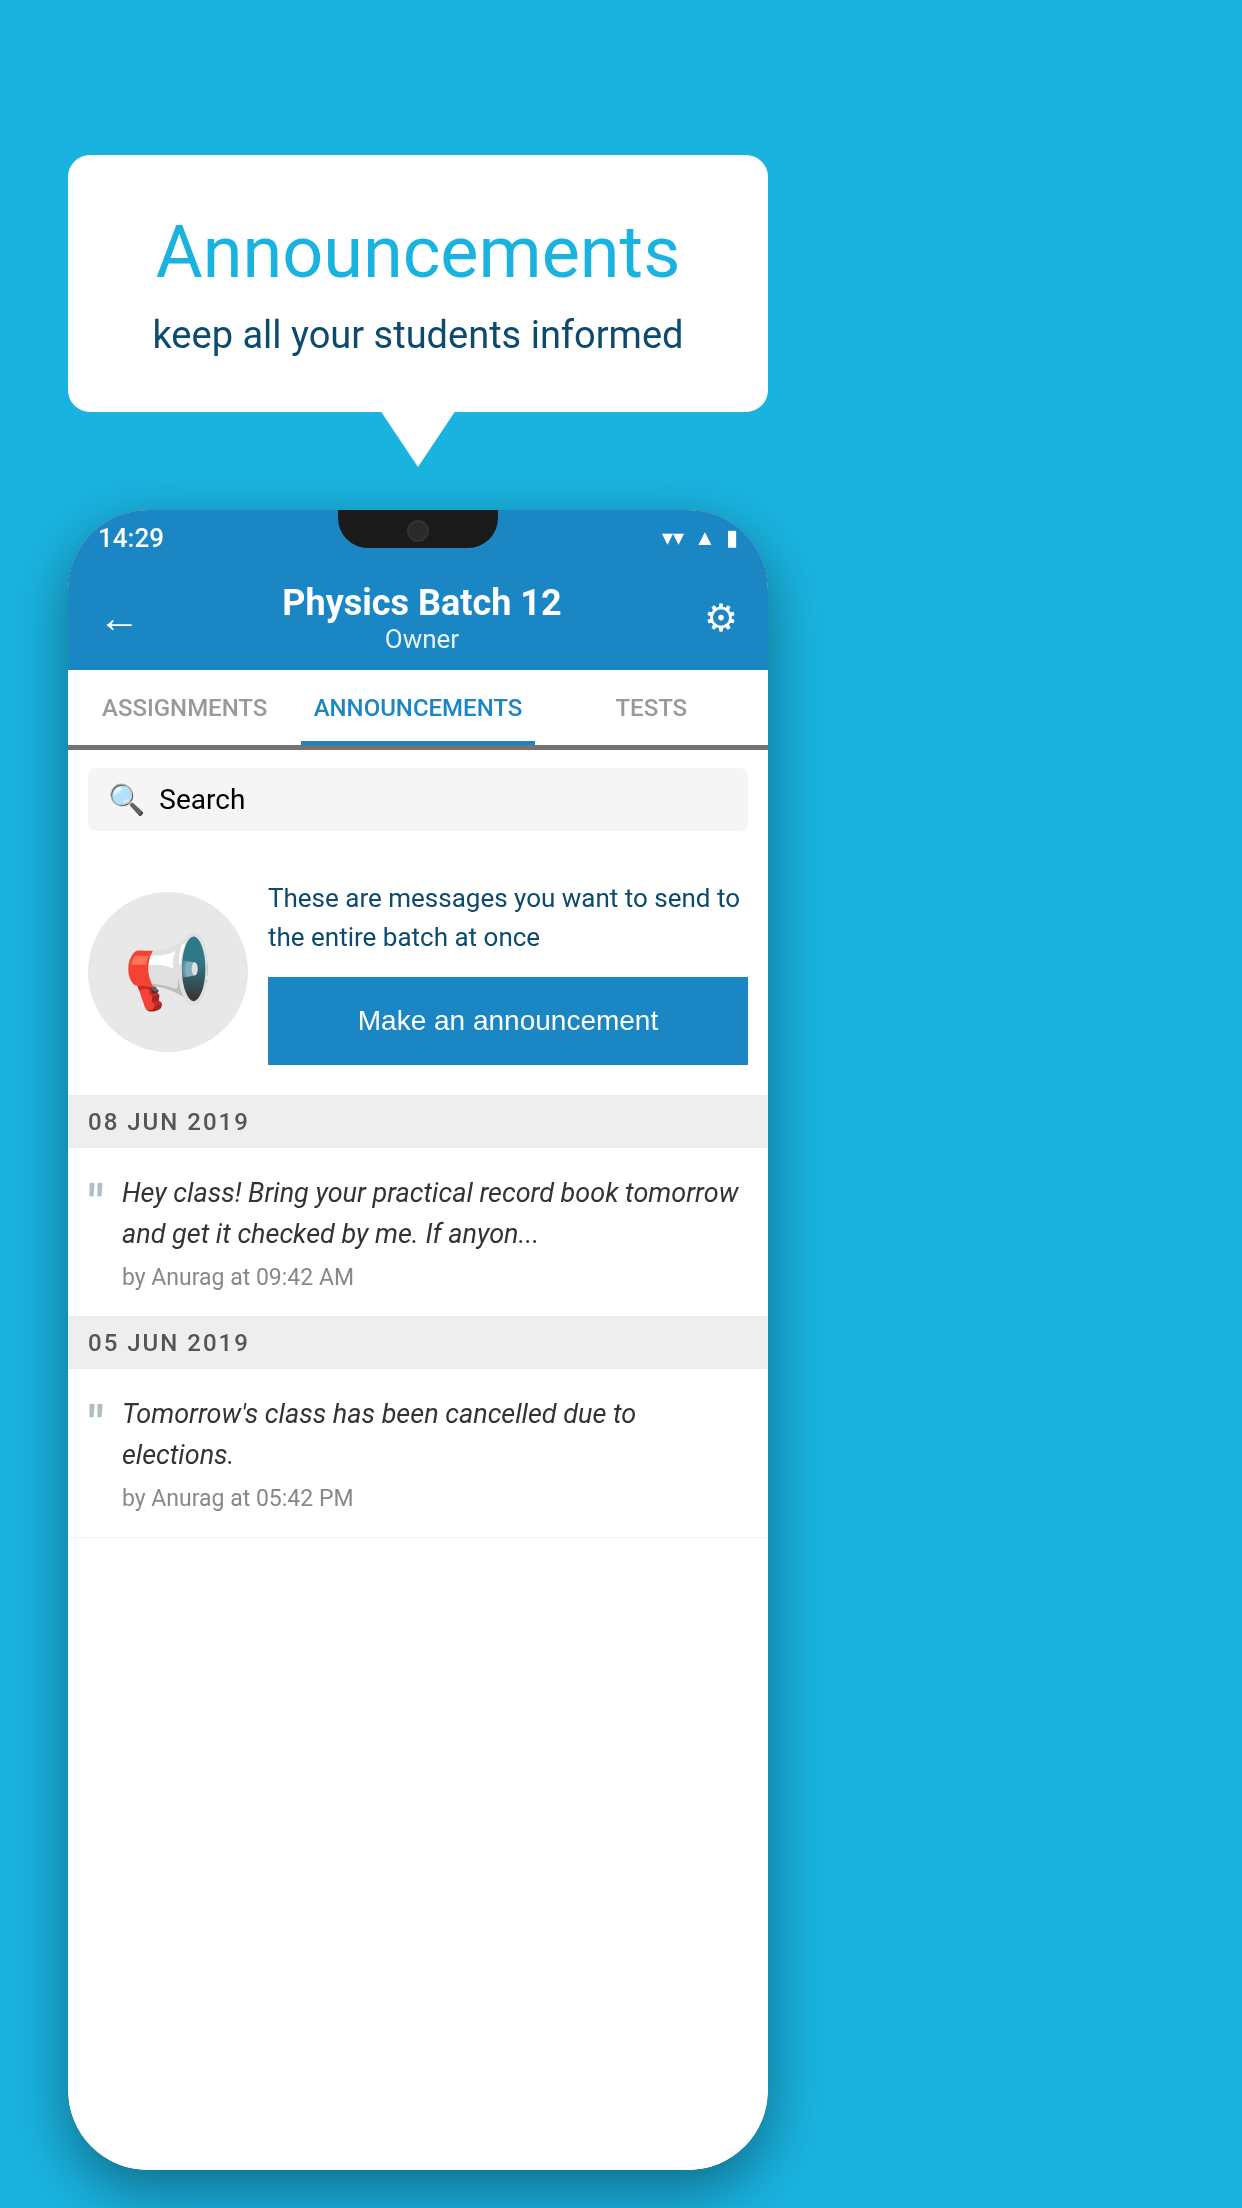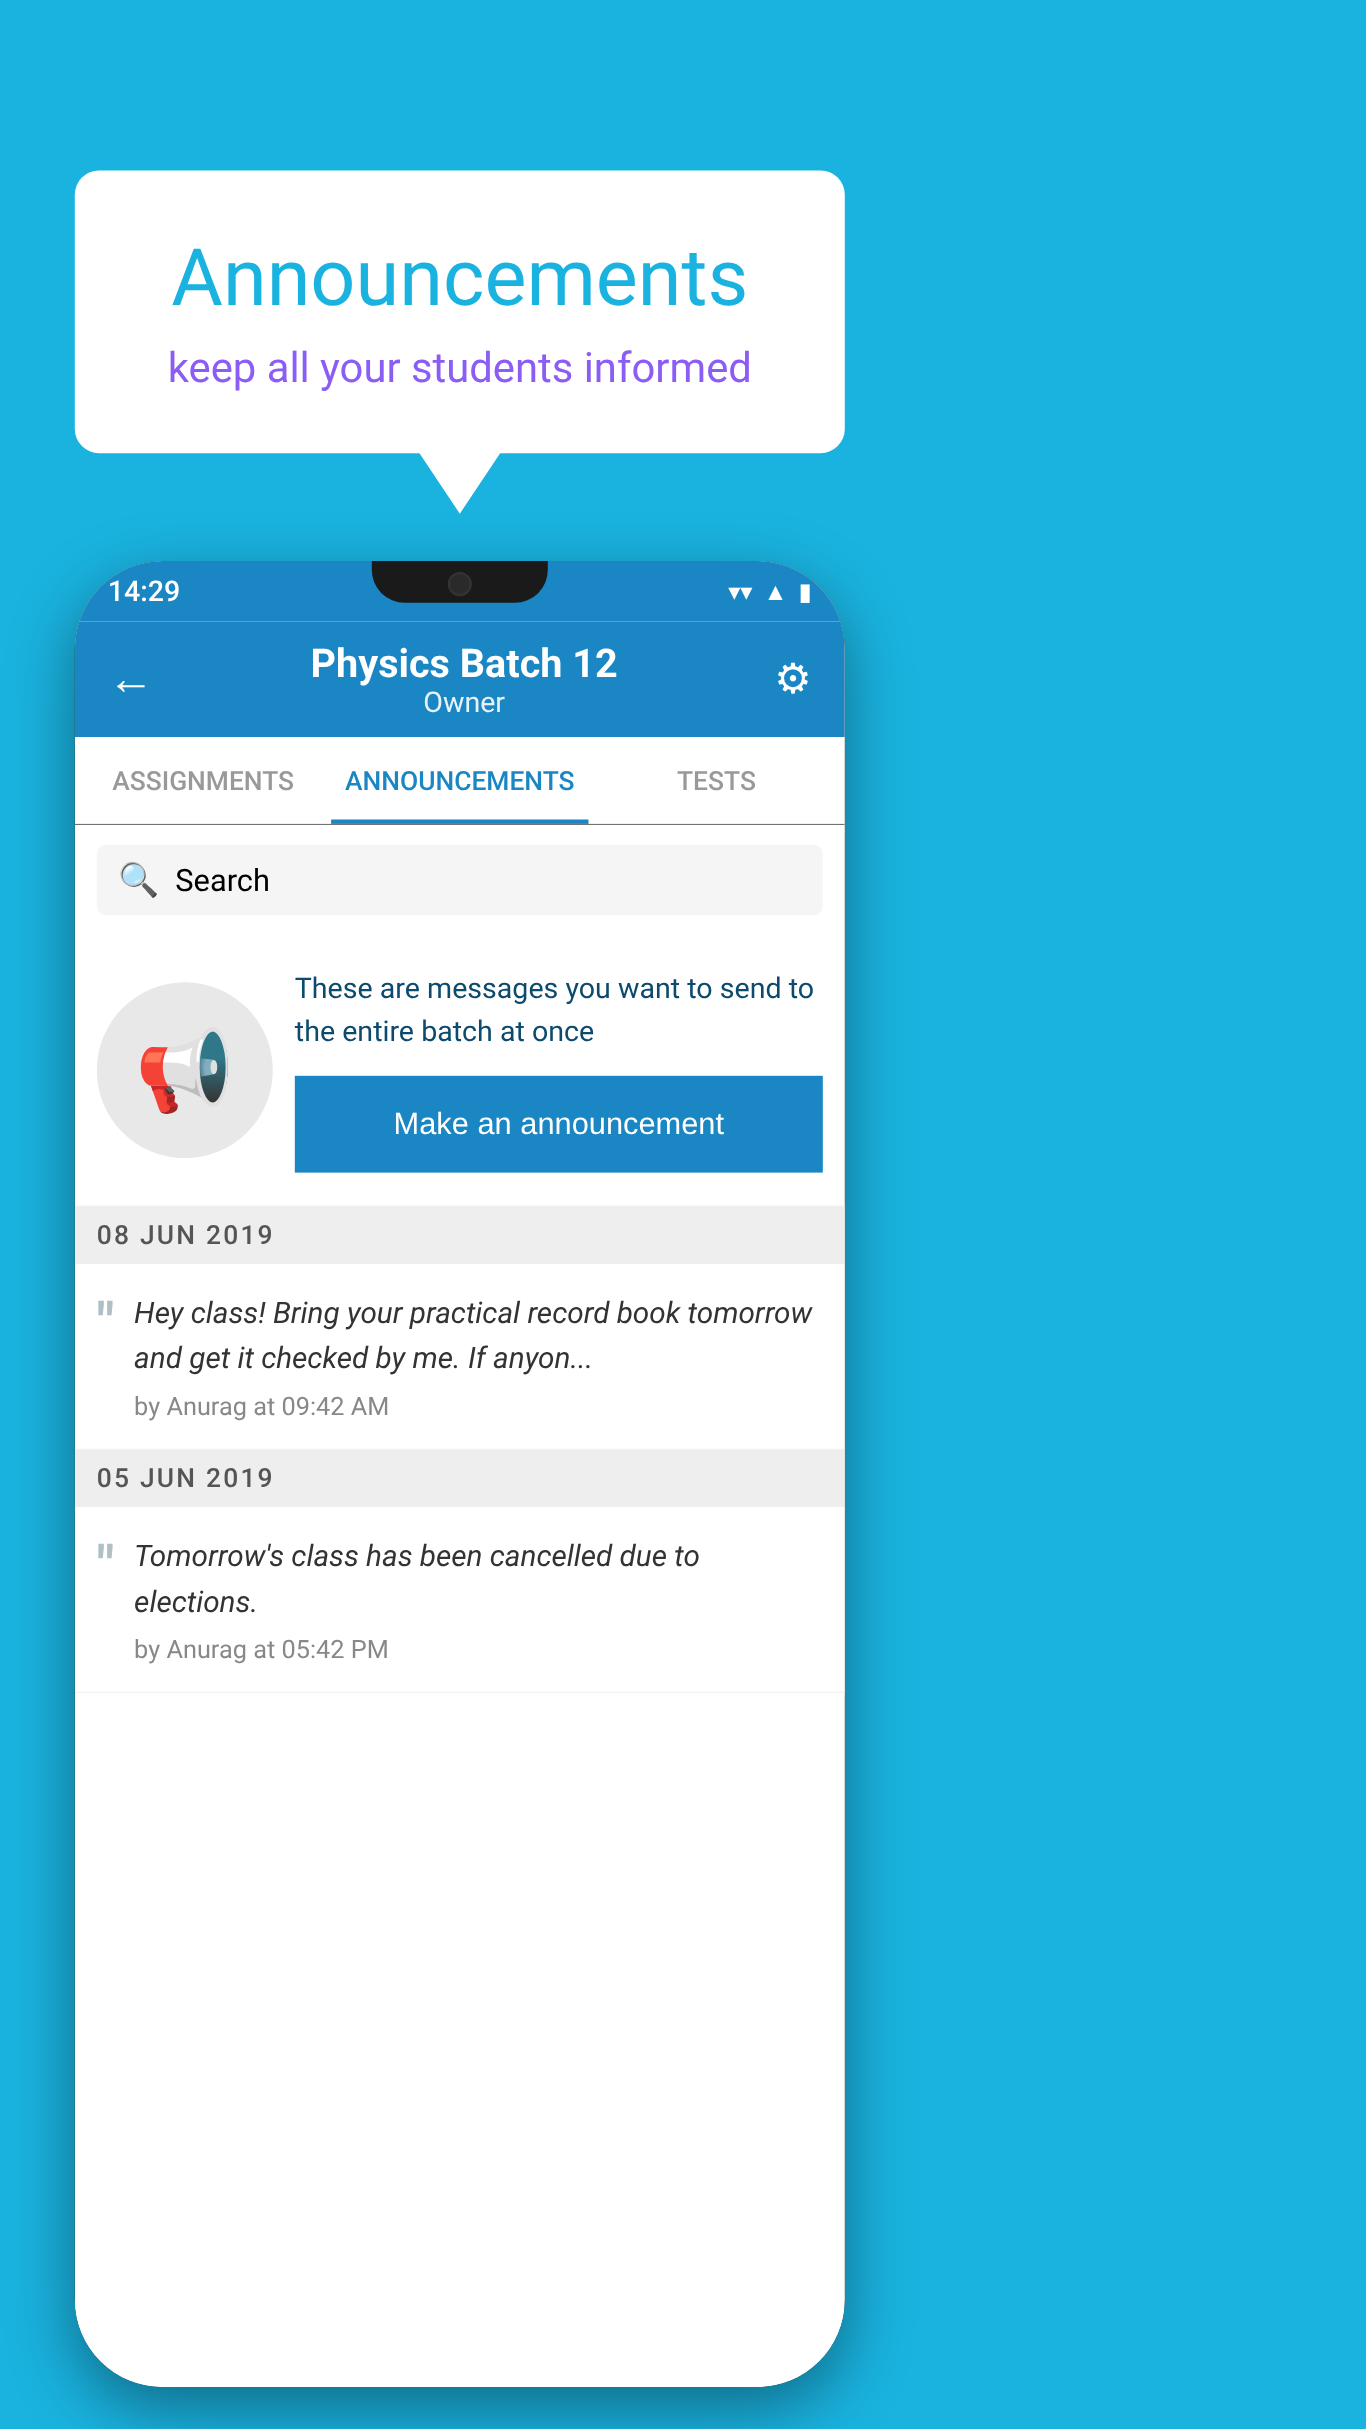--- a/index.html
+++ b/index.html
@@ -43,21 +43,21 @@
     }
 
     .bubble-title {
       color: #1ab3e0;
       font-size: 72px;
       font-weight: 400;
       margin-bottom: 18px;
     }
 
     .bubble-subtitle {
-      color: #8b5cf6;
+      color: #0c4a6e;
       font-size: 38px;
       font-weight: 400;
     }
 
     
     .phone-container {
       position: absolute;
       top: 510px;
       left: 68px;
       width: 727px;
@@ -176,21 +176,21 @@
     
     .tabs-bar {
       position: absolute;
       top: 160px;
       left: 0;
       right: 0;
       height: 80px;
       background: white;
       display: flex;
       align-items: stretch;
-      border-bottom: 1px solid #737373;
+      border-bottom: 5px solid #737373;
     }
 
     .tab {
       flex: 1;
       display: flex;
       align-items: center;
       justify-content: center;
       font-size: 24px;
       font-weight: 500;
       color: #999;

